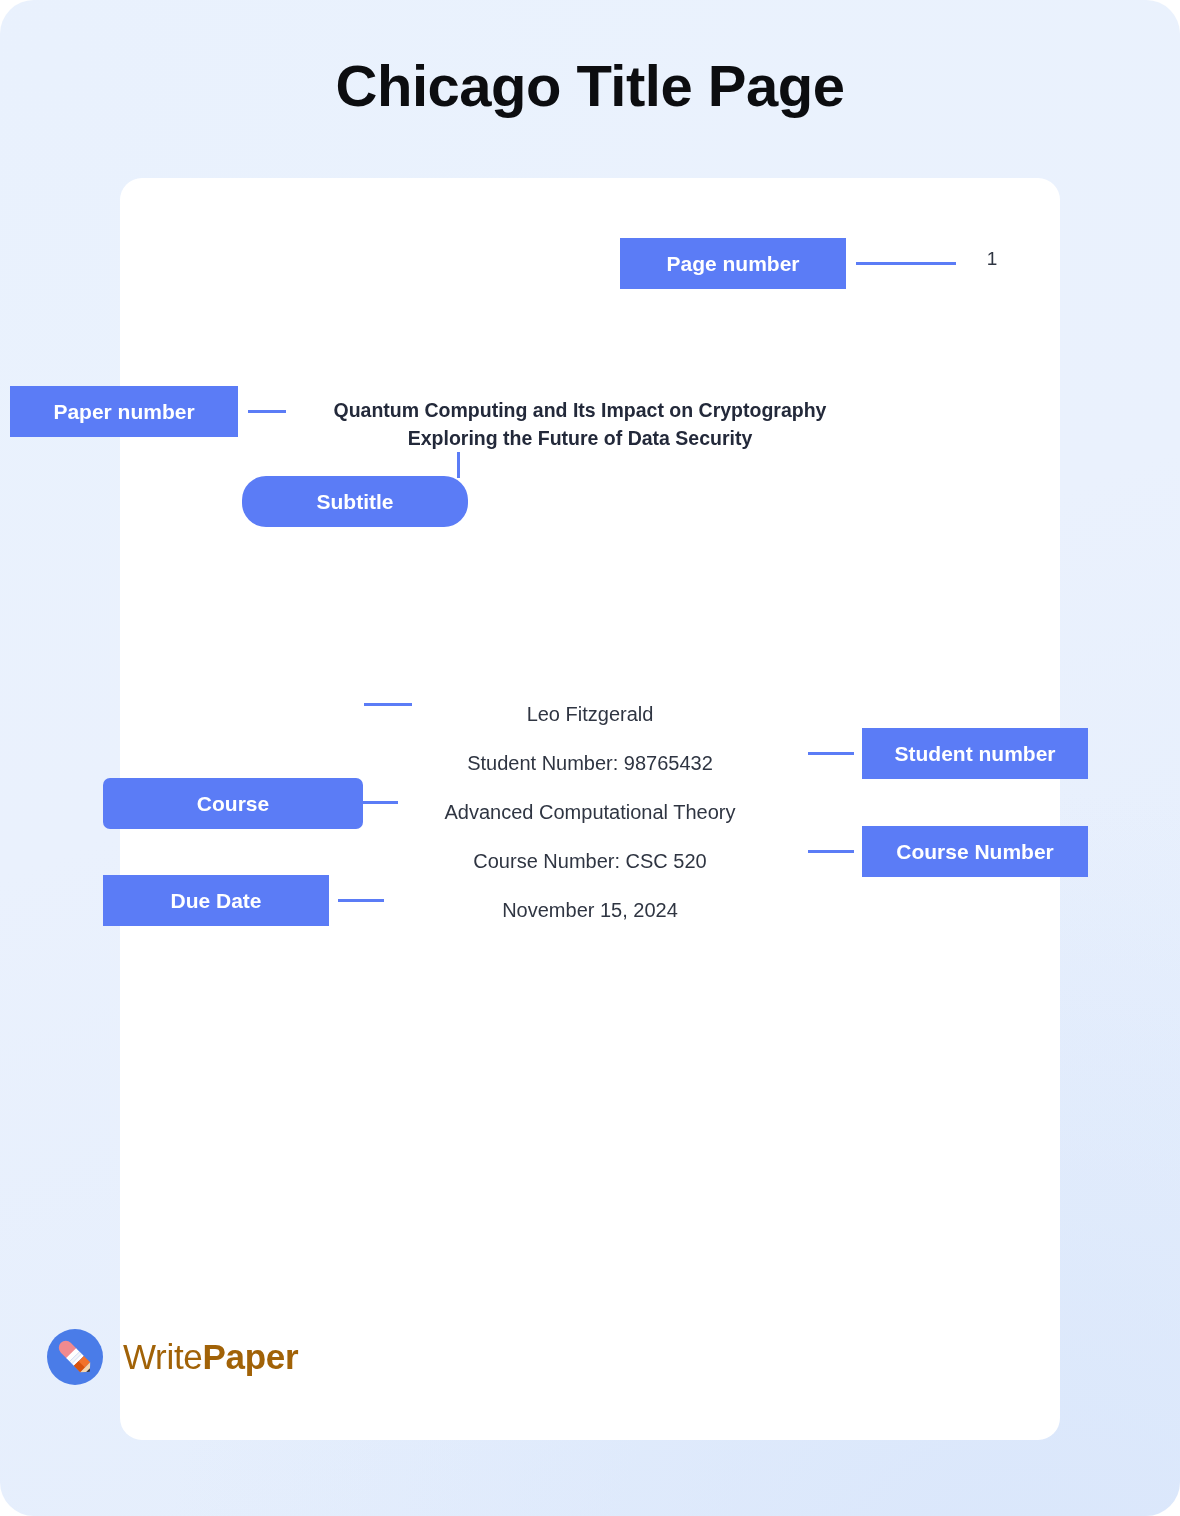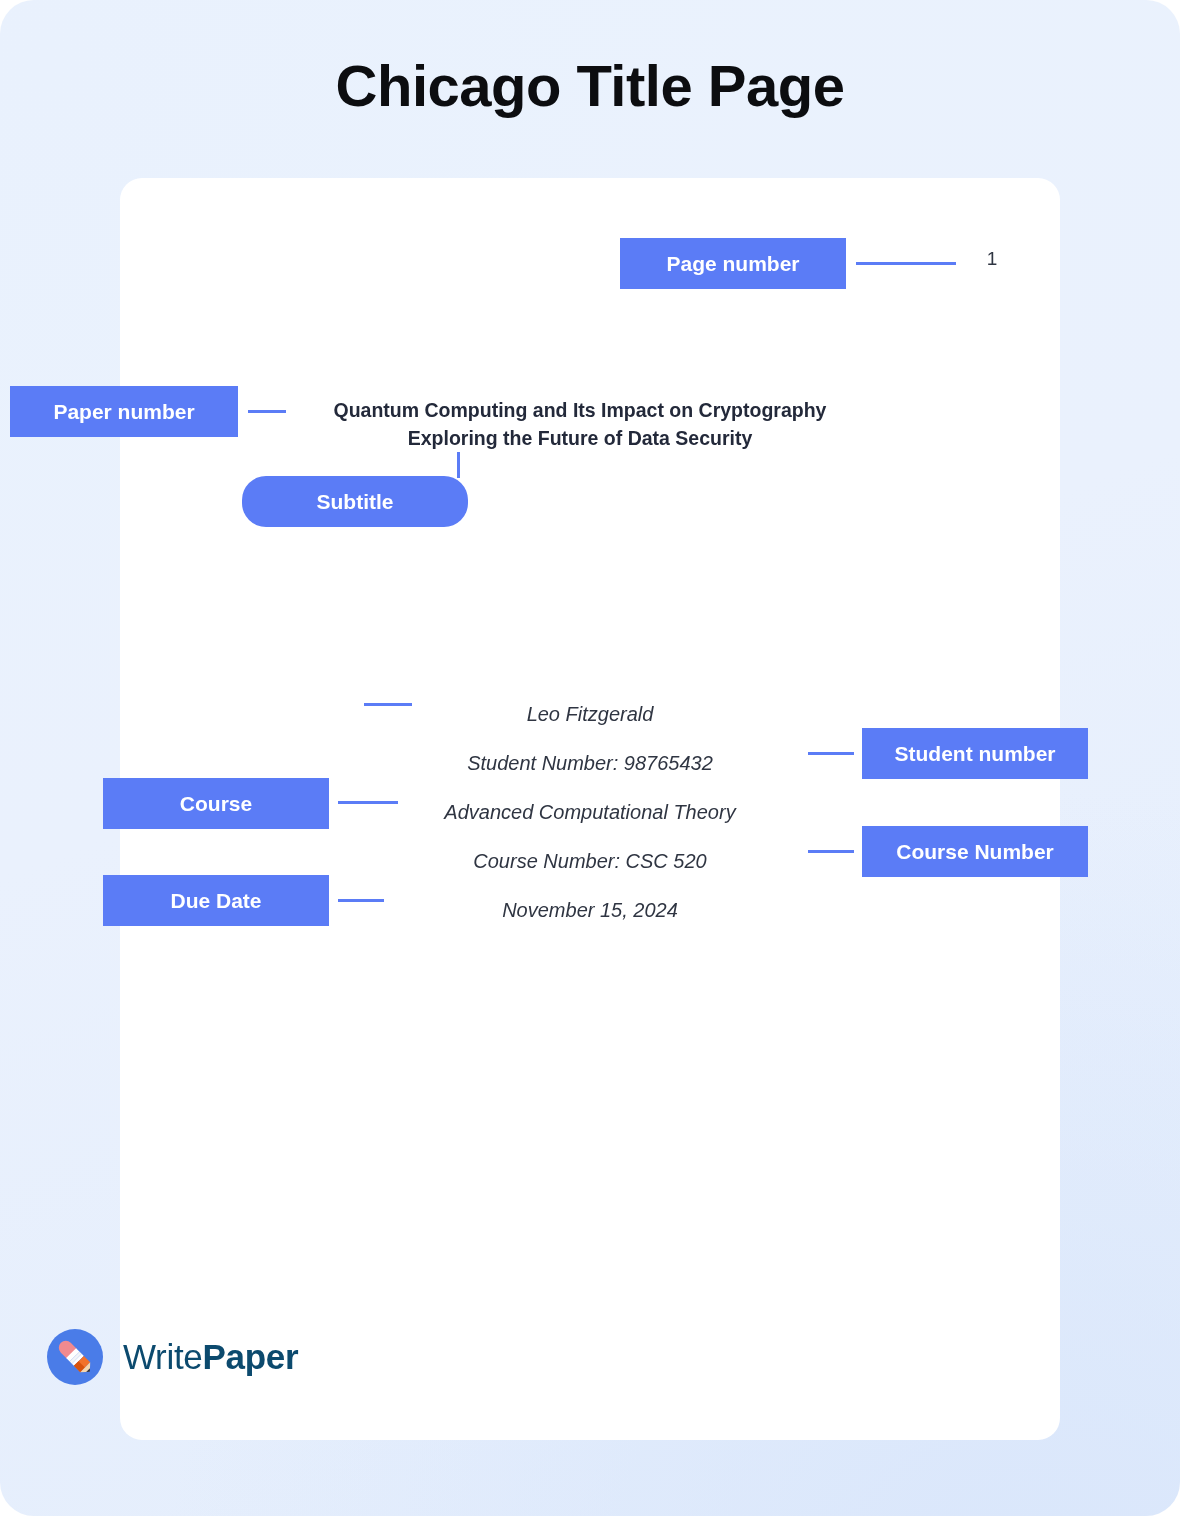--- a/index.html
+++ b/index.html
@@ -71,21 +71,20 @@
     font-weight: bold;
     color: #23293a;
     line-height: 28px;
   }
   .doc-center-block {
     position: absolute;
     left: 250px;
     top: 690px;
     width: 680px;
     text-align: center;
-    font-style: italic;
   }
   .doc-line {
     font-size: 20px;
     color: #2f3542;
     line-height: 49px;
   }
 
   
   .badge {
     position: absolute;
@@ -98,21 +97,21 @@
     justify-content: center;
     height: 51px;
     box-sizing: border-box;
     padding: 0 14px;
   }
   .badge-paper-title { left: 10px;  top: 386px; width: 228px; }
   .badge-subtitle    { left: 242px; top: 476px; width: 226px; border-radius: 24px; }
   .badge-page-number { left: 620px; top: 238px; width: 226px; }
   .badge-author      { left: 129px; top: 679px; width: 226px; }
   .badge-student-num { left: 862px; top: 728px; width: 226px; }
-  .badge-course      { left: 103px; top: 778px; width: 226px; }
+  .badge-course      { left: 103px; top: 778px; width: 260px; border-radius: 7px; }
   .badge-course-num  { left: 862px; top: 826px; width: 226px; }
   .badge-due-date    { left: 103px; top: 875px; width: 226px; }
 
   
   .connector {
     position: absolute;
     background: #5b7cf6;
   }
   .conn-h { height: 3px; }
   .conn-v { width: 3px; }
@@ -135,21 +134,21 @@
     align-items: center;
     gap: 17px;
   }
   .logo-mark {
     width: 62px;
     height: 62px;
     position: relative;
   }
   .logo-text {
     font-size: 35px;
-    color: #0c4a6e;
+    color: #a16207;
     letter-spacing: -0.3px;
     white-space: nowrap;
     text-align: right;
   }
   .logo-text .lt-light { font-weight: normal; }
   .logo-text .lt-bold  { font-weight: bold; }
 </style>
 </head>
 <body>
 

